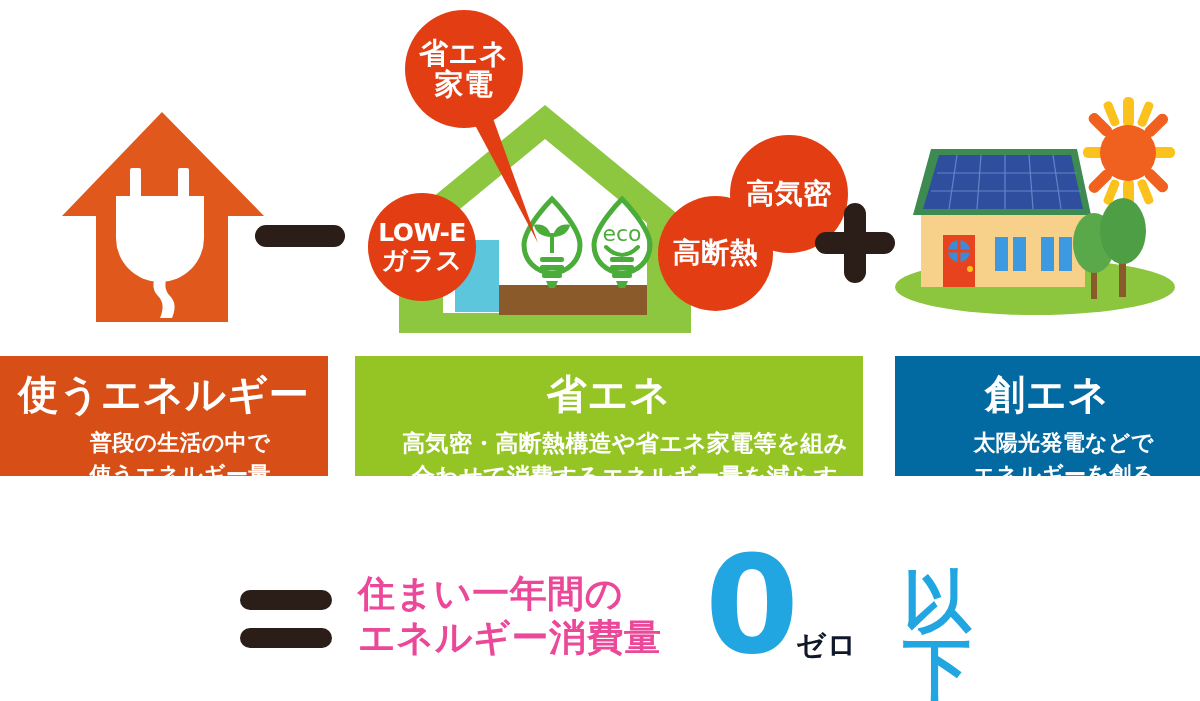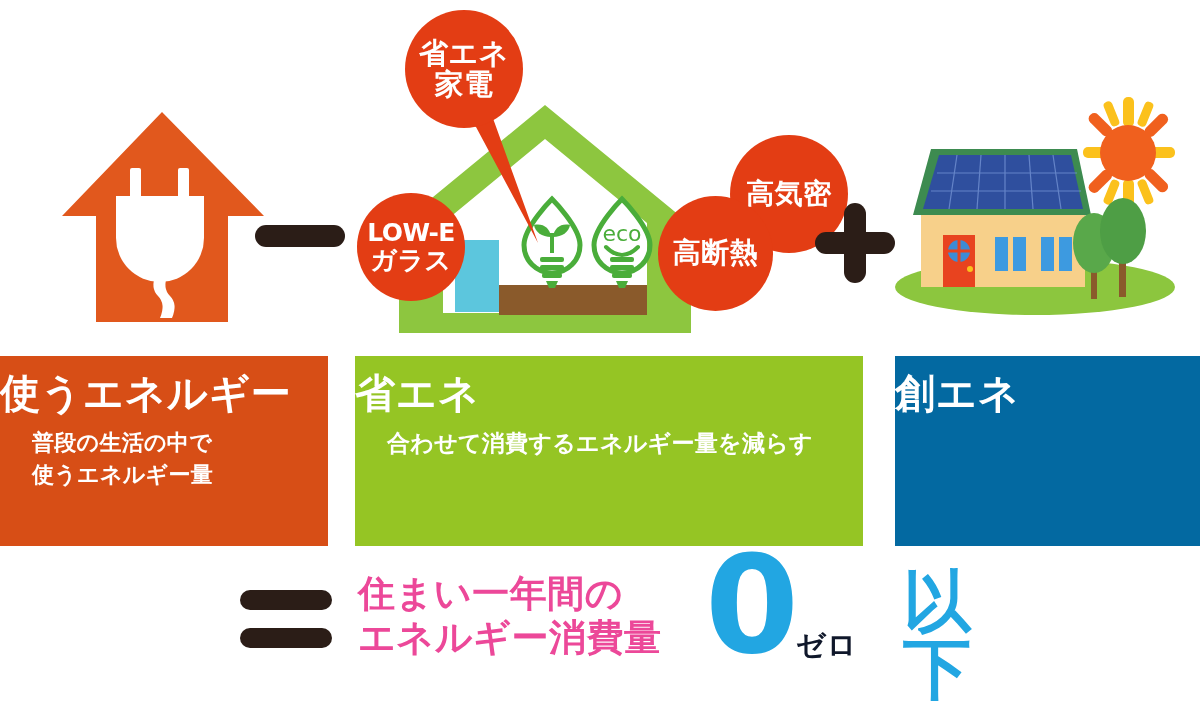--- a/index.html
+++ b/index.html
@@ -74,21 +74,21 @@
     line-height: 1.08;
     text-align: center;
     letter-spacing: 0.5px;
   }
   .badge-shouene {
     left: 405px; top: 10px;
     width: 118px; height: 118px;
     font-size: 29px;
   }
   .badge-lowe {
-    left: 357px; top: 193px;
+    left: 368px; top: 193px;
     width: 108px; height: 108px;
     font-size: 25px;
   }
   .badge-lowe .l1 { font-size: 25px; letter-spacing: -0.5px; }
   .badge-lowe .l2 { font-size: 26px; }
   .badge-kouki {
     left: 730px; top: 135px;
     width: 118px; height: 118px;
     font-size: 28px;
   }
@@ -99,25 +99,25 @@
   }
   
   .badge-tail { left: 430px; top: 95px; width: 120px; height: 150px; }
 
   
   .solar-wrap { left: 885px; top: 95px; width: 315px; height: 225px; }
 
   
   .panel {
     top: 356px;
-    height: 190px;
+    height: 120px;
     color: #ffffff;
     box-sizing: border-box;
     padding-top: 14px;
-    font-family: Liberation Serif, serif;
+    text-align: center;
   }
   .panel .p-title {
     font-weight: 700;
     font-size: 40px;
     line-height: 1.22;
     letter-spacing: 1px;
   }
   .panel .p-line {
     font-weight: 700;
     font-size: 22px;
@@ -339,26 +339,31 @@
     <div class="p-title">使うエネルギー</div>
     <div class="p-sub">
       <div class="p-line">普段の生活の中で</div>
       <div class="p-line">使うエネルギー量</div>
     </div>
   </div>
 
   <div class="abs panel panel-save">
     <div class="p-title">省エネ</div>
     <div class="p-sub">
+      <div class="p-line">高気密・高断熱構造や省エネ家電等を組み</div>
       <div class="p-line">合わせて消費するエネルギー量を減らす</div>
     </div>
   </div>
 
   <div class="abs panel panel-gen">
     <div class="p-title">創エネ</div>
+    <div class="p-sub">
+      <div class="p-line">太陽光発電などで</div>
+      <div class="p-line">エネルギーを創る</div>
+    </div>
   </div>
 
   <div class="abs op-equals">
     <span class="eq-bar b1"></span>
     <span class="eq-bar b2"></span>
   </div>
 
   <div class="abs eq-row">
     <div class="eq-text">
       <div>住まい一年間の</div>

